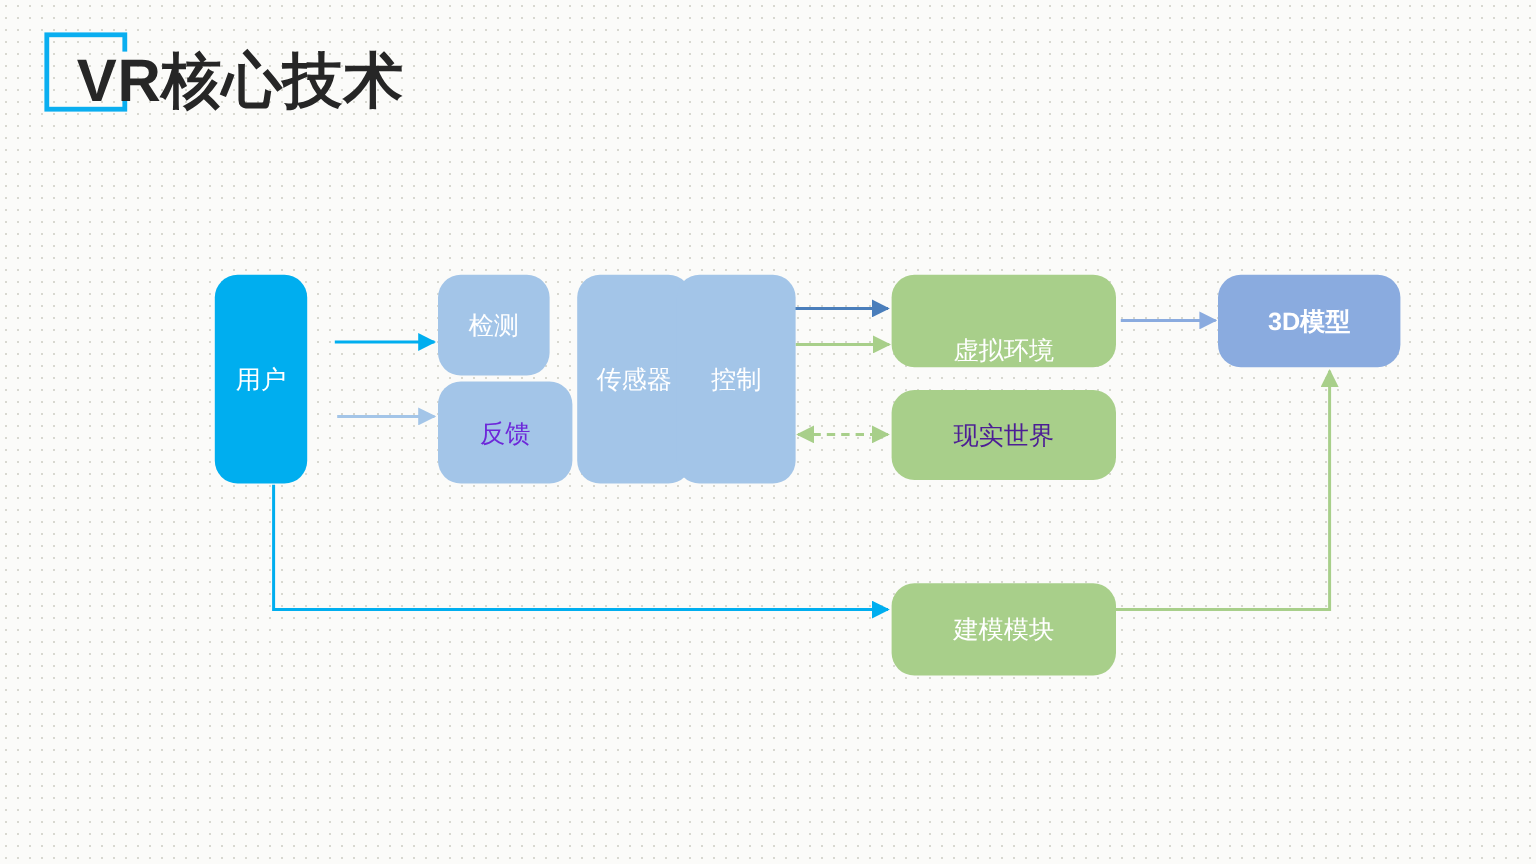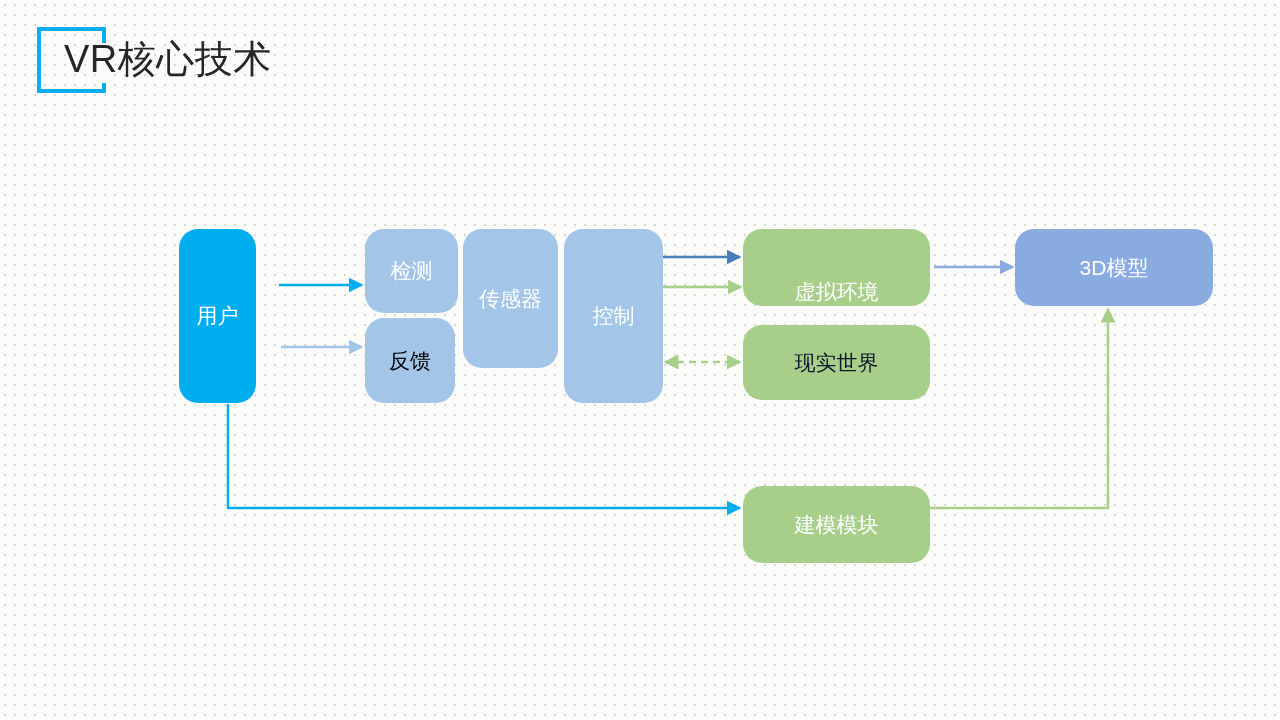--- a/index.html
+++ b/index.html
@@ -37,22 +37,22 @@
     right: -5px;
     top: 12px;
     width: 6px;
     height: 40px;
     background: #fbfbf9;
   }
   #page-title {
     position: absolute;
     left: 64px;
     top: 34px;
-    font-size: 38px;
-    font-weight: normal;
+    font-size: 50px;
+    font-weight: bold;
     color: #262626;
     letter-spacing: 0.5px;
     white-space: nowrap;
   }
 
   
   .node {
     position: absolute;
     box-sizing: border-box;
     display: flex;
@@ -120,36 +120,36 @@
       </g>
   </svg>
 
   <div id="node-layer">
       <div class="node" style="left: 179px; top: 229px; width: 77px; height: 174px; background: rgb(0, 174, 239); color: rgb(255, 255, 255);">
         <span>用户</span>
       </div>
       <div class="node" style="left: 365px; top: 229px; width: 93px; height: 84px; background: rgb(163, 197, 232); color: rgb(255, 255, 255);">
         <span>检测</span>
       </div>
-      <div class="node" style="left: 365px; top: 318px; width: 90px; height: 85px; background: rgb(163, 197, 232); color: #000000;">
+      <div class="node" style="left: 365px; top: 318px; width: 112px; height: 85px; background: rgb(163, 197, 232); color: #6d28d9;">
         <span>反馈</span>
       </div>
-      <div class="node" style="left: 463px; top: 229px; width: 95px; height: 139px; background: rgb(163, 197, 232); color: rgb(255, 255, 255);">
+      <div class="node" style="left: 481px; top: 229px; width: 95px; height: 174px; background: rgb(163, 197, 232); color: rgb(255, 255, 255);">
         <span>传感器</span>
       </div>
       <div class="node" style="left: 564px; top: 229px; width: 99px; height: 174px; background: rgb(163, 197, 232); color: rgb(255, 255, 255);">
         <span>控制</span>
       </div>
       <div class="node" style="left: 743px; top: 229px; width: 187px; height: 77px; background: rgb(168, 207, 138); color: rgb(255, 255, 255); align-items: flex-end;">
         <span>虚拟环境</span>
       </div>
-      <div class="node" style="left: 743px; top: 325px; width: 187px; height: 75px; background: rgb(168, 207, 138); color: #0f172a;">
+      <div class="node" style="left: 743px; top: 325px; width: 187px; height: 75px; background: rgb(168, 207, 138); color: #4c1d95;">
         <span>现实世界</span>
       </div>
-      <div class="node" style="left: 1015px; top: 229px; width: 198px; height: 77px; background: rgb(138, 171, 223); color: rgb(255, 255, 255);">
+      <div class="node" style="left: 1015px; top: 229px; width: 152px; height: 77px; background: rgb(138, 171, 223); color: rgb(255, 255, 255); font-weight: bold;">
         <span>3D模型</span>
       </div>
       <div class="node" style="left: 743px; top: 470px; width: 187px; height: 77px; background: rgb(168, 207, 138); color: rgb(255, 255, 255); margin-top: 16px;">
         <span>建模模块</span>
       </div>
     </div>
 
 </div>
 
 </body></html>

